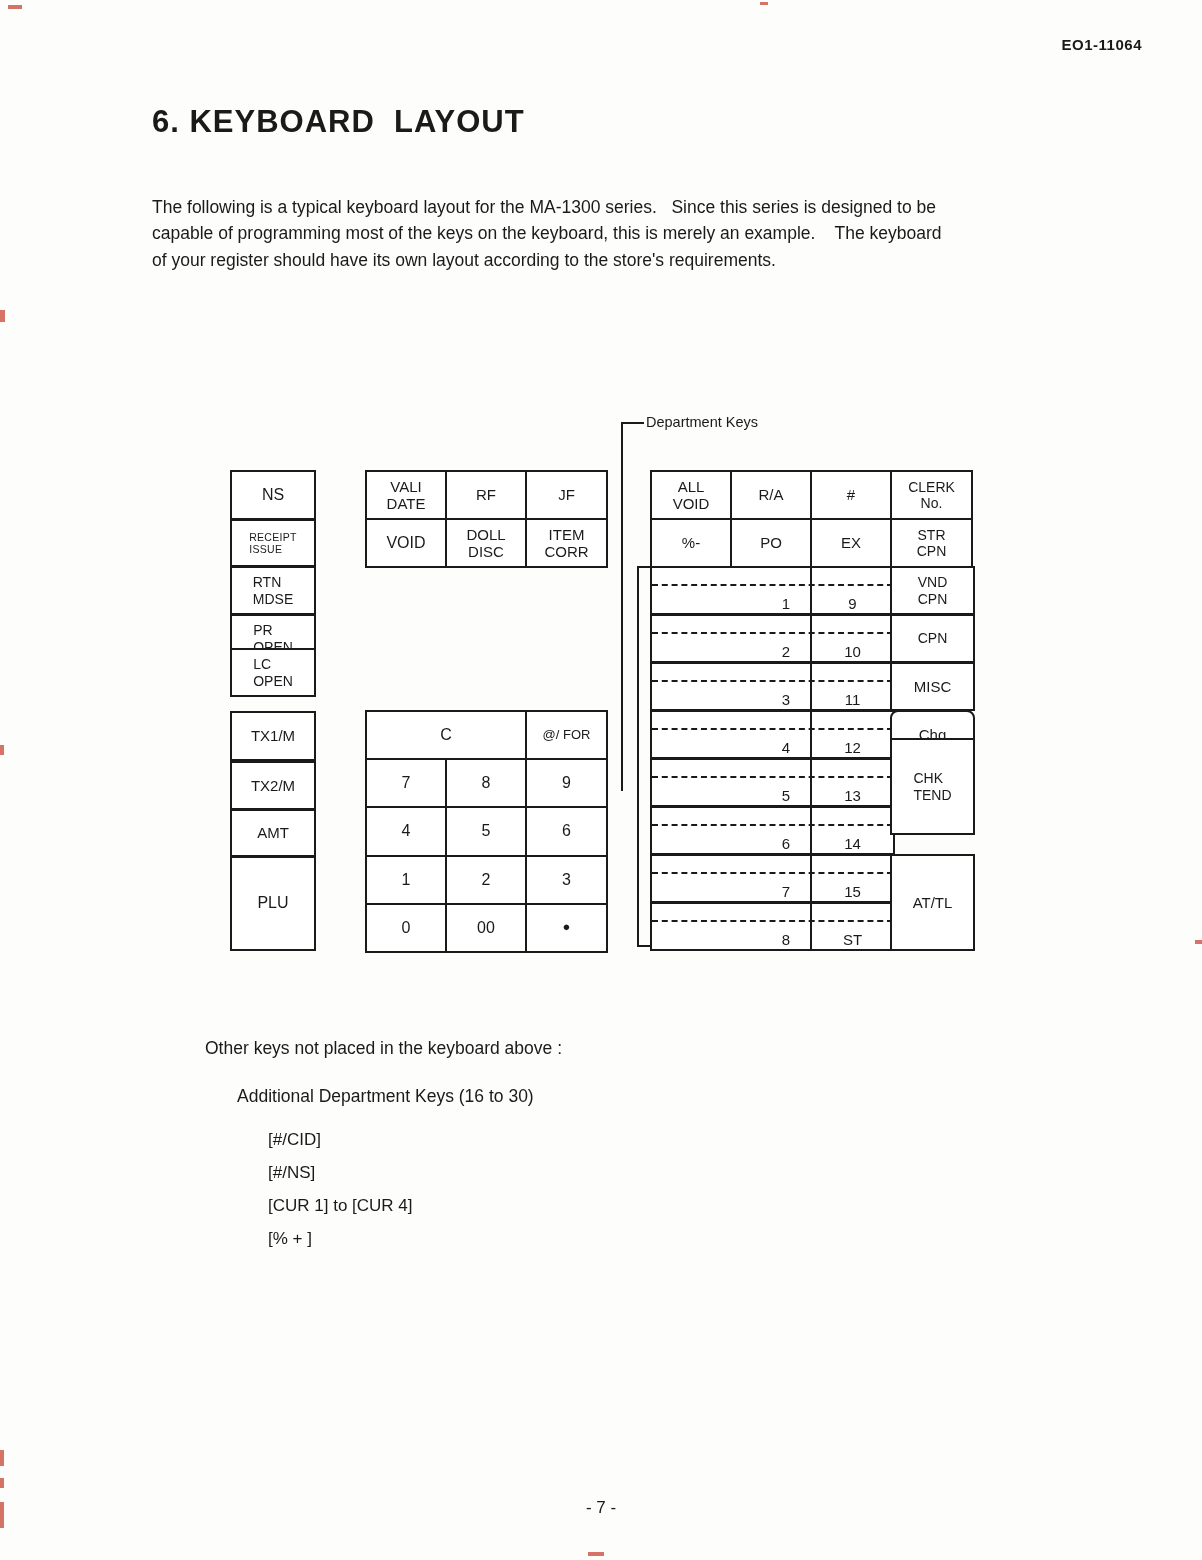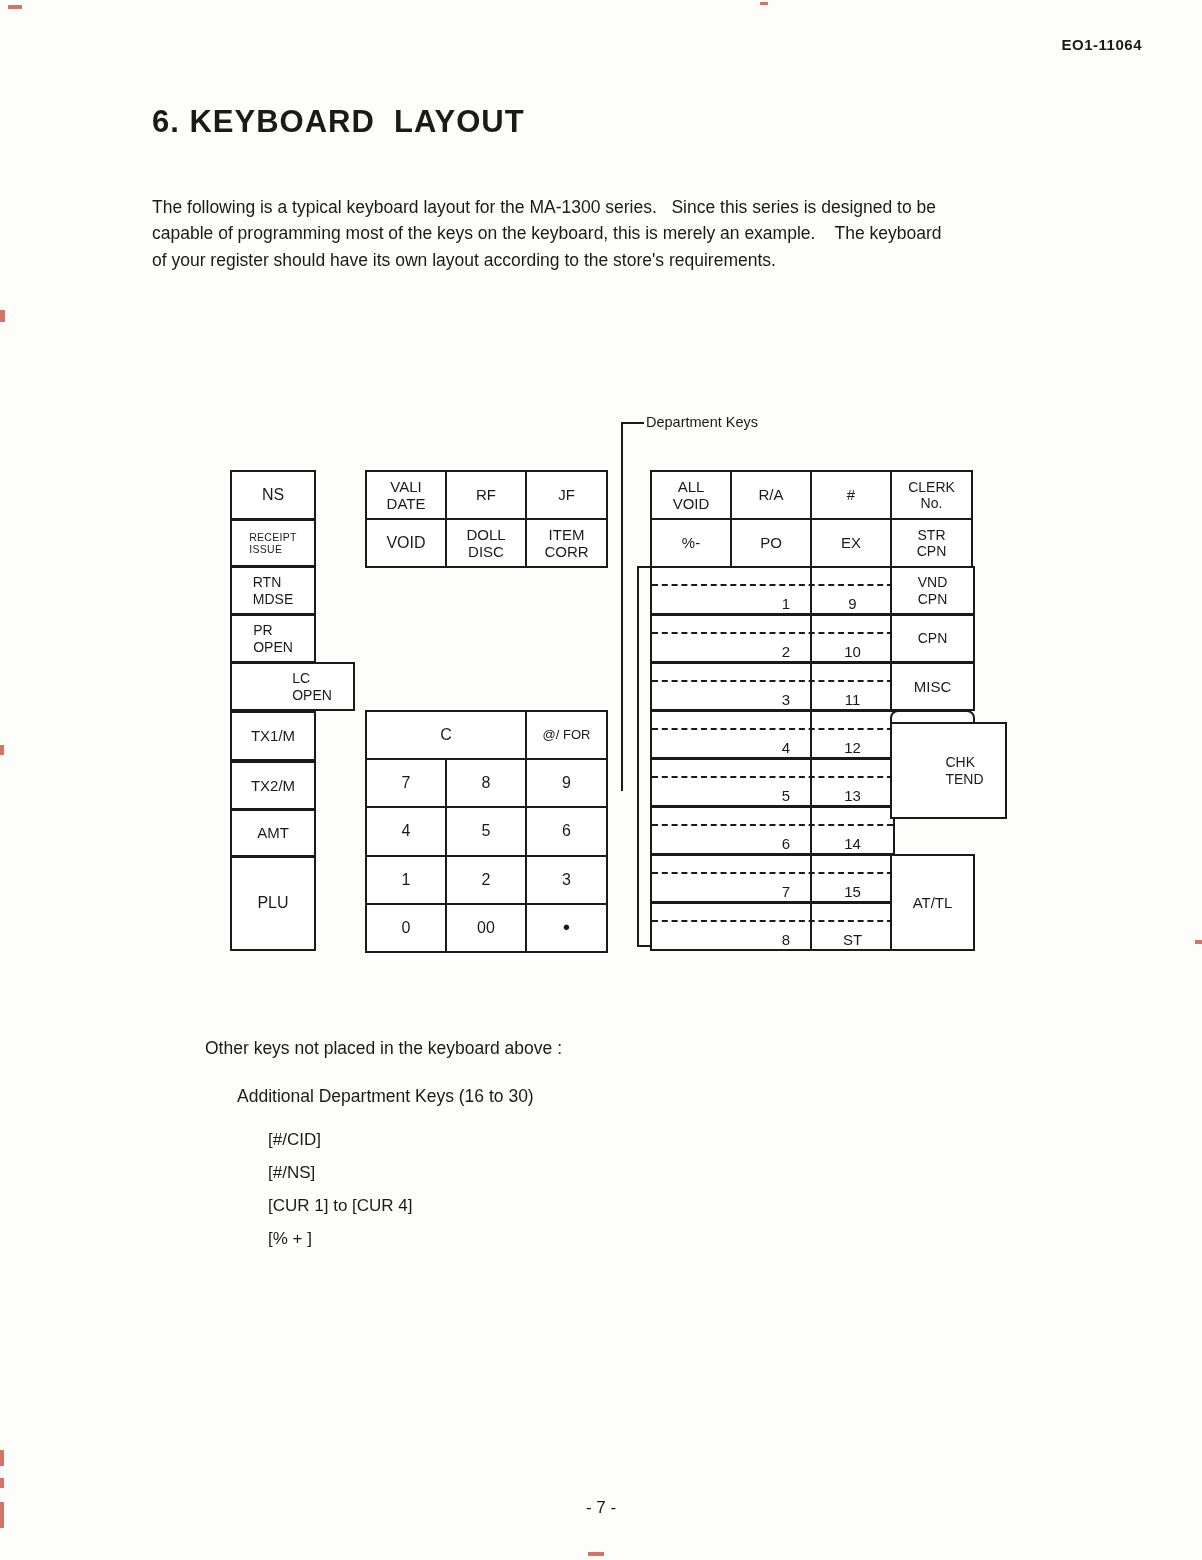--- a/index.html
+++ b/index.html
@@ -79,21 +79,21 @@
   <div class="bline" style="left:637px;top:566px;width:13px;height:2px;"></div>
   <div class="bline" style="left:637px;top:945px;width:13px;height:2px;"></div>
 
   <div class="key lkey fs16" style="top:470px;height:46px;">NS</div>
   <div class="key lkey fs10" style="top:519px;height:44px;">RECEIPT
 ISSUE</div>
   <div class="key lkey fs14" style="top:566px;height:45px;">RTN
 MDSE</div>
   <div class="key lkey fs14" style="top:614px;height:45px;">PR
 OPEN</div>
-  <div class="key lkey fs14" style="top:662px;height:45px;padding-left:39px;">LC
+  <div class="key lkey fs14" style="top:648px;height:45px;">LC
 OPEN</div>
   <div class="key lkey fs15" style="top:711px;height:46px;">TX1/M</div>
   <div class="key lkey fs15" style="top:761px;height:45px;">TX2/M</div>
   <div class="key lkey fs15" style="top:809px;height:44px;">AMT</div>
   <div class="key lkey fs16" style="top:856px;height:91px;">PLU</div>
 
   <div class="grid func-block">
     <div class="cell fs15">VALI
 DATE</div>
     <div class="cell fs15">RF</div>
@@ -183,21 +183,21 @@
       <div class="ddiv"></div>
     <span class="dl">8</span>
     <span class="dm">ST</span>
   </div>
 
   <div class="key rkey fs14" style="top:566px;height:45px;">VND
 CPN</div>
   <div class="key rkey fs14" style="top:614px;height:45px;">CPN</div>
   <div class="key rkey fs15" style="top:662px;height:45px;">MISC</div>
   <div class="key rkey fs15" style="top:710px;height:45px;border-radius:8px;">Chg</div>
-  <div class="key rkey fs14" style="top:722px;height:93px;padding-left:32px;">CHK
+  <div class="key rkey fs14" style="top:738px;height:93px;">CHK
 TEND</div>
   <div class="key rkey fs15" style="top:854px;height:93px;">AT/TL</div>
 
   <div class="abs notes-heading">Other keys not placed in the keyboard above :</div>
   <div class="abs notes-sub">Additional Department Keys (16 to 30)</div>
   <div class="abs note-item" style="top:1130px;">[#/CID]</div>
   <div class="abs note-item" style="top:1163px;">[#/NS]</div>
   <div class="abs note-item" style="top:1196px;">[CUR 1] to [CUR 4]</div>
   <div class="abs note-item" style="top:1229px;">[% + ]</div>
 

